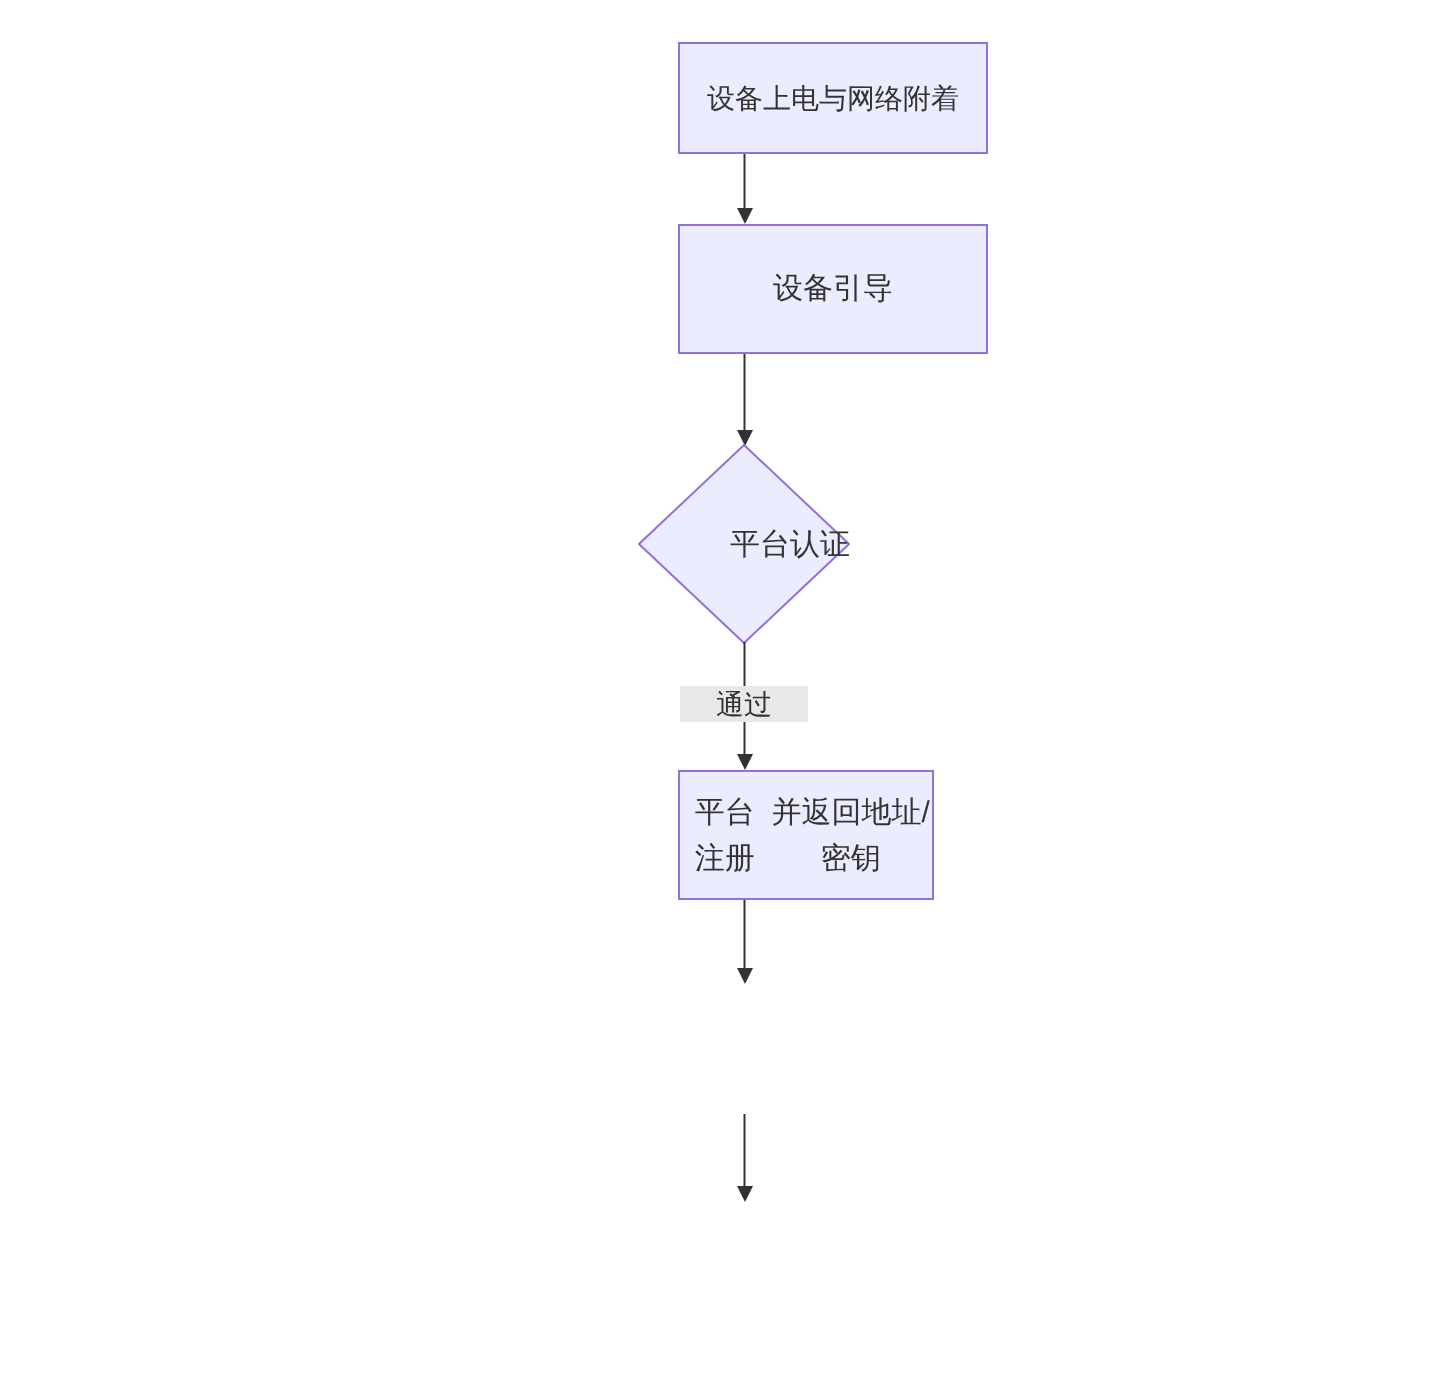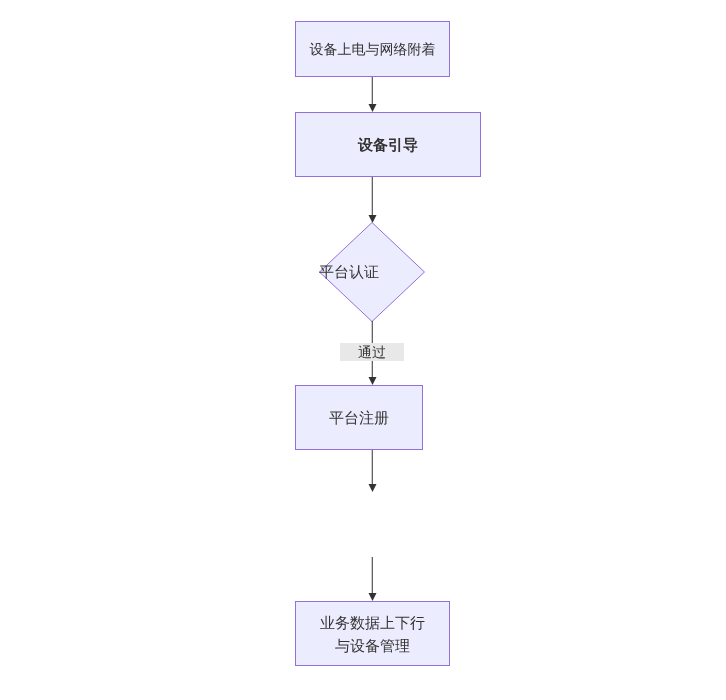--- a/index.html
+++ b/index.html
@@ -18,34 +18,35 @@
     font-family:"Liberation Sans","DejaVu Sans",sans-serif;
     color:var(--text);
     overflow:hidden;
   }
   .flow-node{
     position:absolute;
     box-sizing:border-box;
     background:var(--node-fill);
     border:1px solid var(--node-border);
     display:flex;
-    flex-direction:column;
+    flex-direction:row;
     align-items:center;
     justify-content:center;
     text-align:center;
     font-size:15px;
     line-height:23px;
     color:var(--text);
+    margin-left:44px;
   }
   .flow-node.small-text{font-size:14px;line-height:22px;}
   .diamond-wrap{
     position:absolute;
     display:flex;
     align-items:center;
-    justify-content:flex-start;
+    justify-content:flex-end;
   }
   .diamond-wrap svg{position:absolute;inset:0;}
   .diamond-shape{fill:var(--node-fill);stroke:var(--node-border);stroke-width:1;}
   .diamond-label{position:relative;font-size:15px;color:var(--text);}
   .edge{position:absolute;width:9px;transform:translateX(-50%);}
   .edge-line{
     position:absolute;left:50%;top:0;bottom:6px;
     width:1.5px;transform:translateX(-50%);
     background:var(--arrow);
   }
@@ -75,21 +76,21 @@
 
   <div class="flow-node small-text" style="left:295px;top:21px;width:155px;height:56px;">
     <span>设备上电与网络附着</span>
   </div>
 
   <div class="edge" style="left:372px;top:77px;height:35px;">
     <div class="edge-line"></div>
     <div class="edge-head"></div>
   </div>
 
-  <div class="flow-node" style="left:295px;top:112px;width:186px;height:65px;font-weight:bold;">
+  <div class="flow-node" style="left:295px;top:112px;width:155px;height:65px;">
     <span>设备引导</span>
   </div>
 
   <div class="edge" style="left:372px;top:177px;height:46px;">
     <div class="edge-line"></div>
     <div class="edge-head"></div>
   </div>
 
   <div class="diamond-wrap" style="left:319px;top:222px;width:106px;height:100px;">
     <svg viewBox="0 0 106 100" width="106" height="100">
@@ -99,31 +100,28 @@
   </div>
 
   <div class="edge" style="left:372px;top:321px;height:64px;">
     <div class="edge-line"></div>
     <div class="edge-head"></div>
   </div>
   <div class="edge-label" style="left:372px;top:343px;">通过</div>
 
   <div class="flow-node" style="left:295px;top:385px;width:128px;height:65px;">
     <span>平台注册</span>
+    <span>并返回地址/密钥</span>
   </div>
 
   <div class="edge" style="left:372px;top:450px;height:42px;">
     <div class="edge-line"></div>
     <div class="edge-head"></div>
   </div>
 
 
   <div class="edge" style="left:372px;top:557px;height:44px;">
     <div class="edge-line"></div>
     <div class="edge-head"></div>
   </div>
 
-  <div class="flow-node" style="left:295px;top:601px;width:155px;height:65px;">
-    <span>业务数据上下行</span>
-    <span>与设备管理</span>
-  </div>
 
 </div>
 
 </body></html>

